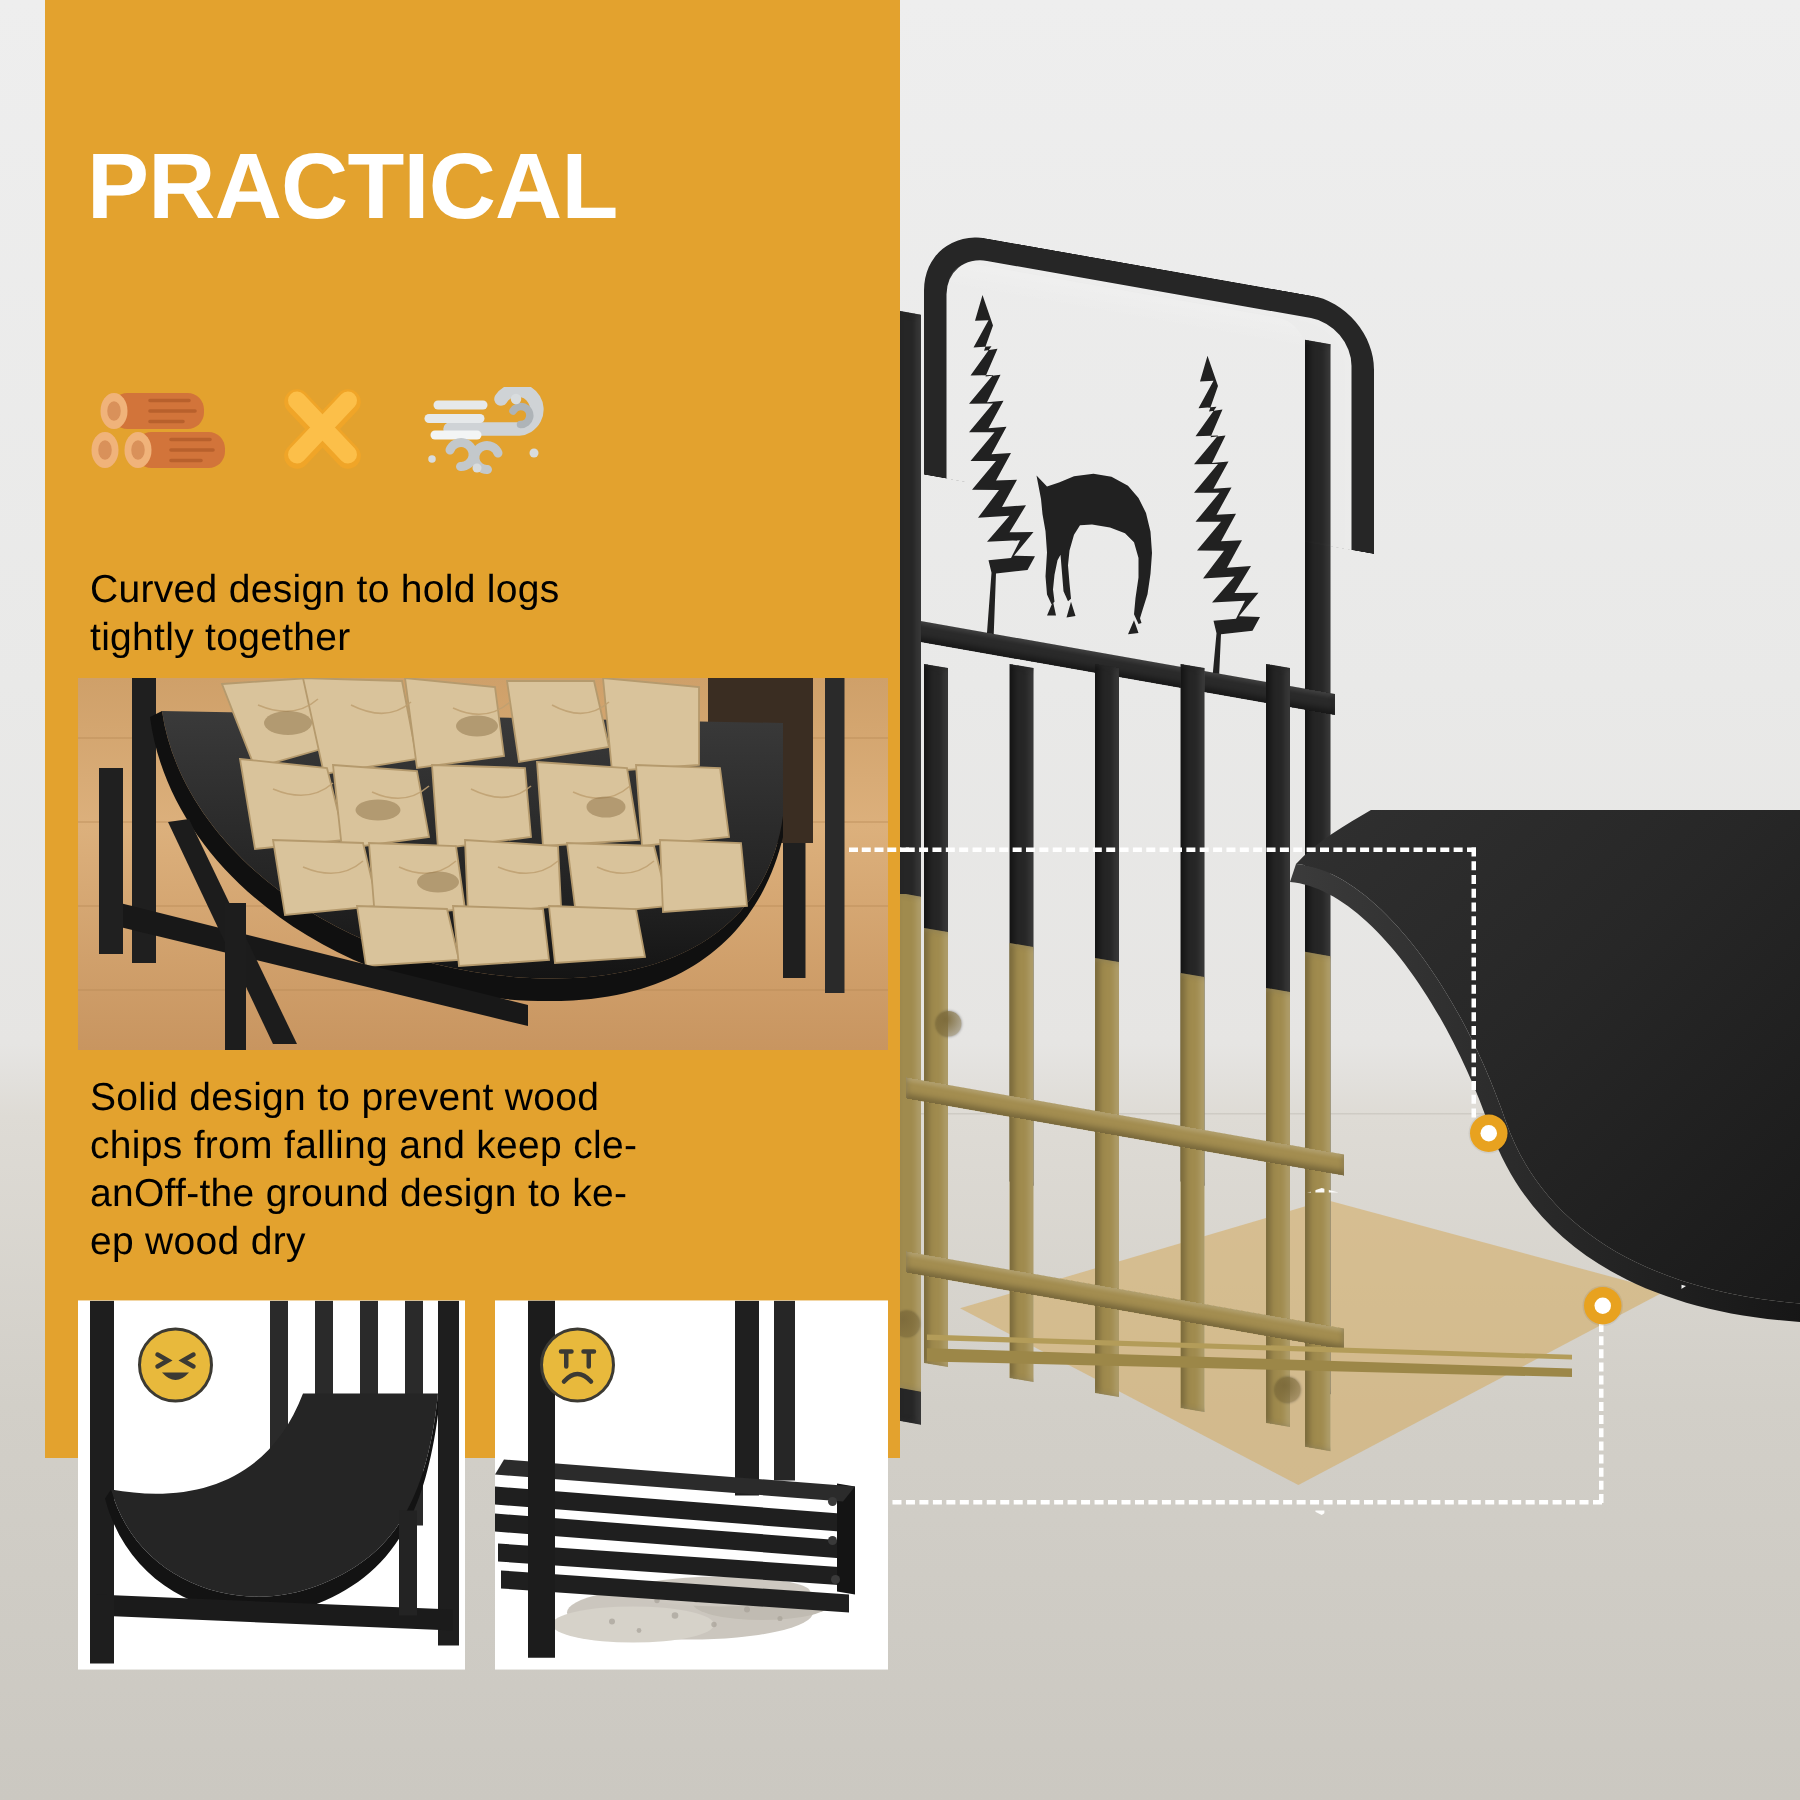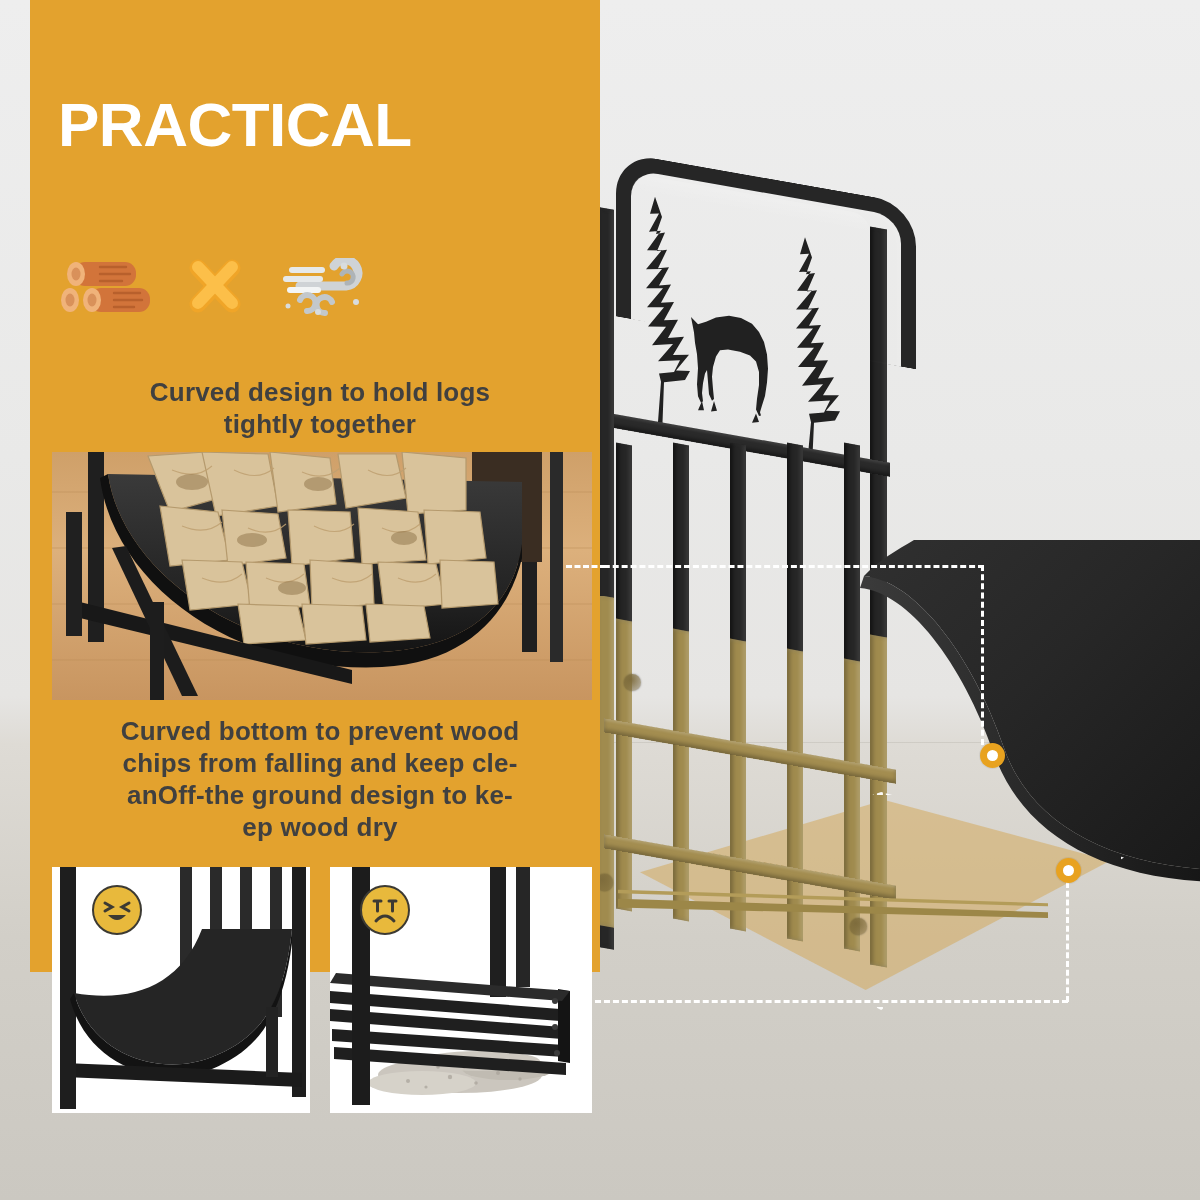--- a/index.html
+++ b/index.html
@@ -60,22 +60,22 @@
 
   
   .panel{position:absolute;left:30px;top:0;width:570px;height:972px;background:#e3a22e;}
 
   .title{position:absolute;left:28px;top:95px;width:520px;color:#fff;
     font-size:62px;line-height:60px;font-weight:bold;letter-spacing:-.5px;}
 
   .emojis{position:absolute;left:30px;top:258px;display:flex;align-items:center;gap:30px;}
   .emoji{width:96px;height:60px;}
 
-  .blurb{position:absolute;color:#404040;font-size:26px;line-height:32px;font-weight:700;
-    letter-spacing:.2px;white-space:pre-line;text-align:center;}
+  .blurb{position:absolute;color:#000000;font-size:26px;line-height:32px;font-weight:400;
+    letter-spacing:.2px;white-space:pre-line;}
   .blurb-1{left:30px;top:376px;width:520px;}
   .blurb-2{left:30px;top:715px;width:520px;}
 
   
   .photo-logs{position:absolute;left:22px;top:452px;width:540px;height:248px;overflow:hidden;
     background:linear-gradient(180deg,#c89a62 0%,#d8ab72 45%,#c79a60 100%);}
   
   .photo-good{position:absolute;left:22px;top:867px;width:258px;height:246px;overflow:hidden;background:#fff;}
   .photo-bad{position:absolute;left:300px;top:867px;width:262px;height:246px;overflow:hidden;background:#fff;}
 
@@ -324,21 +324,21 @@
           </g>
         </g>
 
         <path d="M28 150 L300 218 L300 232 L28 166 Z" fill="#181818"></path>
         <path d="M60 96 L130 244 L146 244 L74 94 Z" fill="#1c1c1c"></path>
         <rect x="14" y="60" width="16" height="124" fill="#202020"></rect>
         <rect x="98" y="150" width="14" height="98" fill="#1d1d1d"></rect>
       </svg>
     </div>
 
-    <div class="blurb blurb-2">Curved bottom to prevent wood
+    <div class="blurb blurb-2">Solid design to prevent wood
 chips from falling and keep cle-
 anOff-the ground design to ke-
 ep wood dry</div>
 
     <div class="photo-good">
       <svg width="258" height="246" viewBox="0 0 258 246">
         <rect width="258" height="246" fill="#fff"></rect>
 
         <rect x="128" y="0" width="12" height="150" fill="#2a2a2a"></rect>
         <rect x="158" y="0" width="12" height="150" fill="#2a2a2a"></rect>

